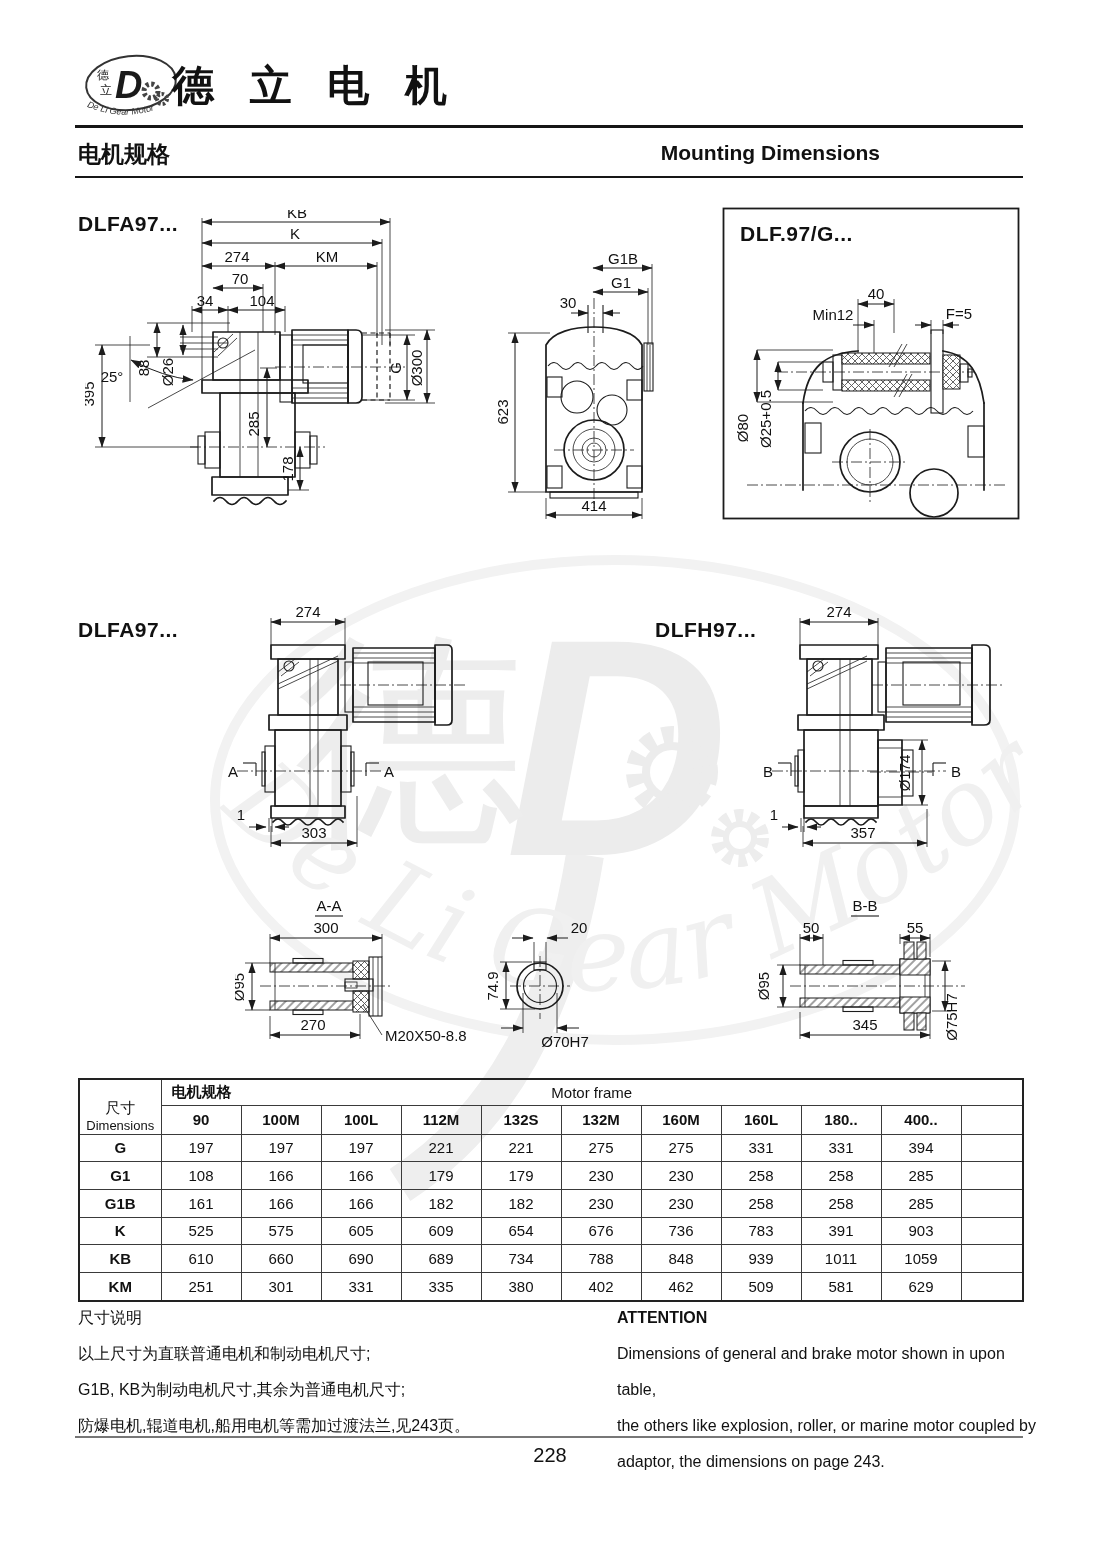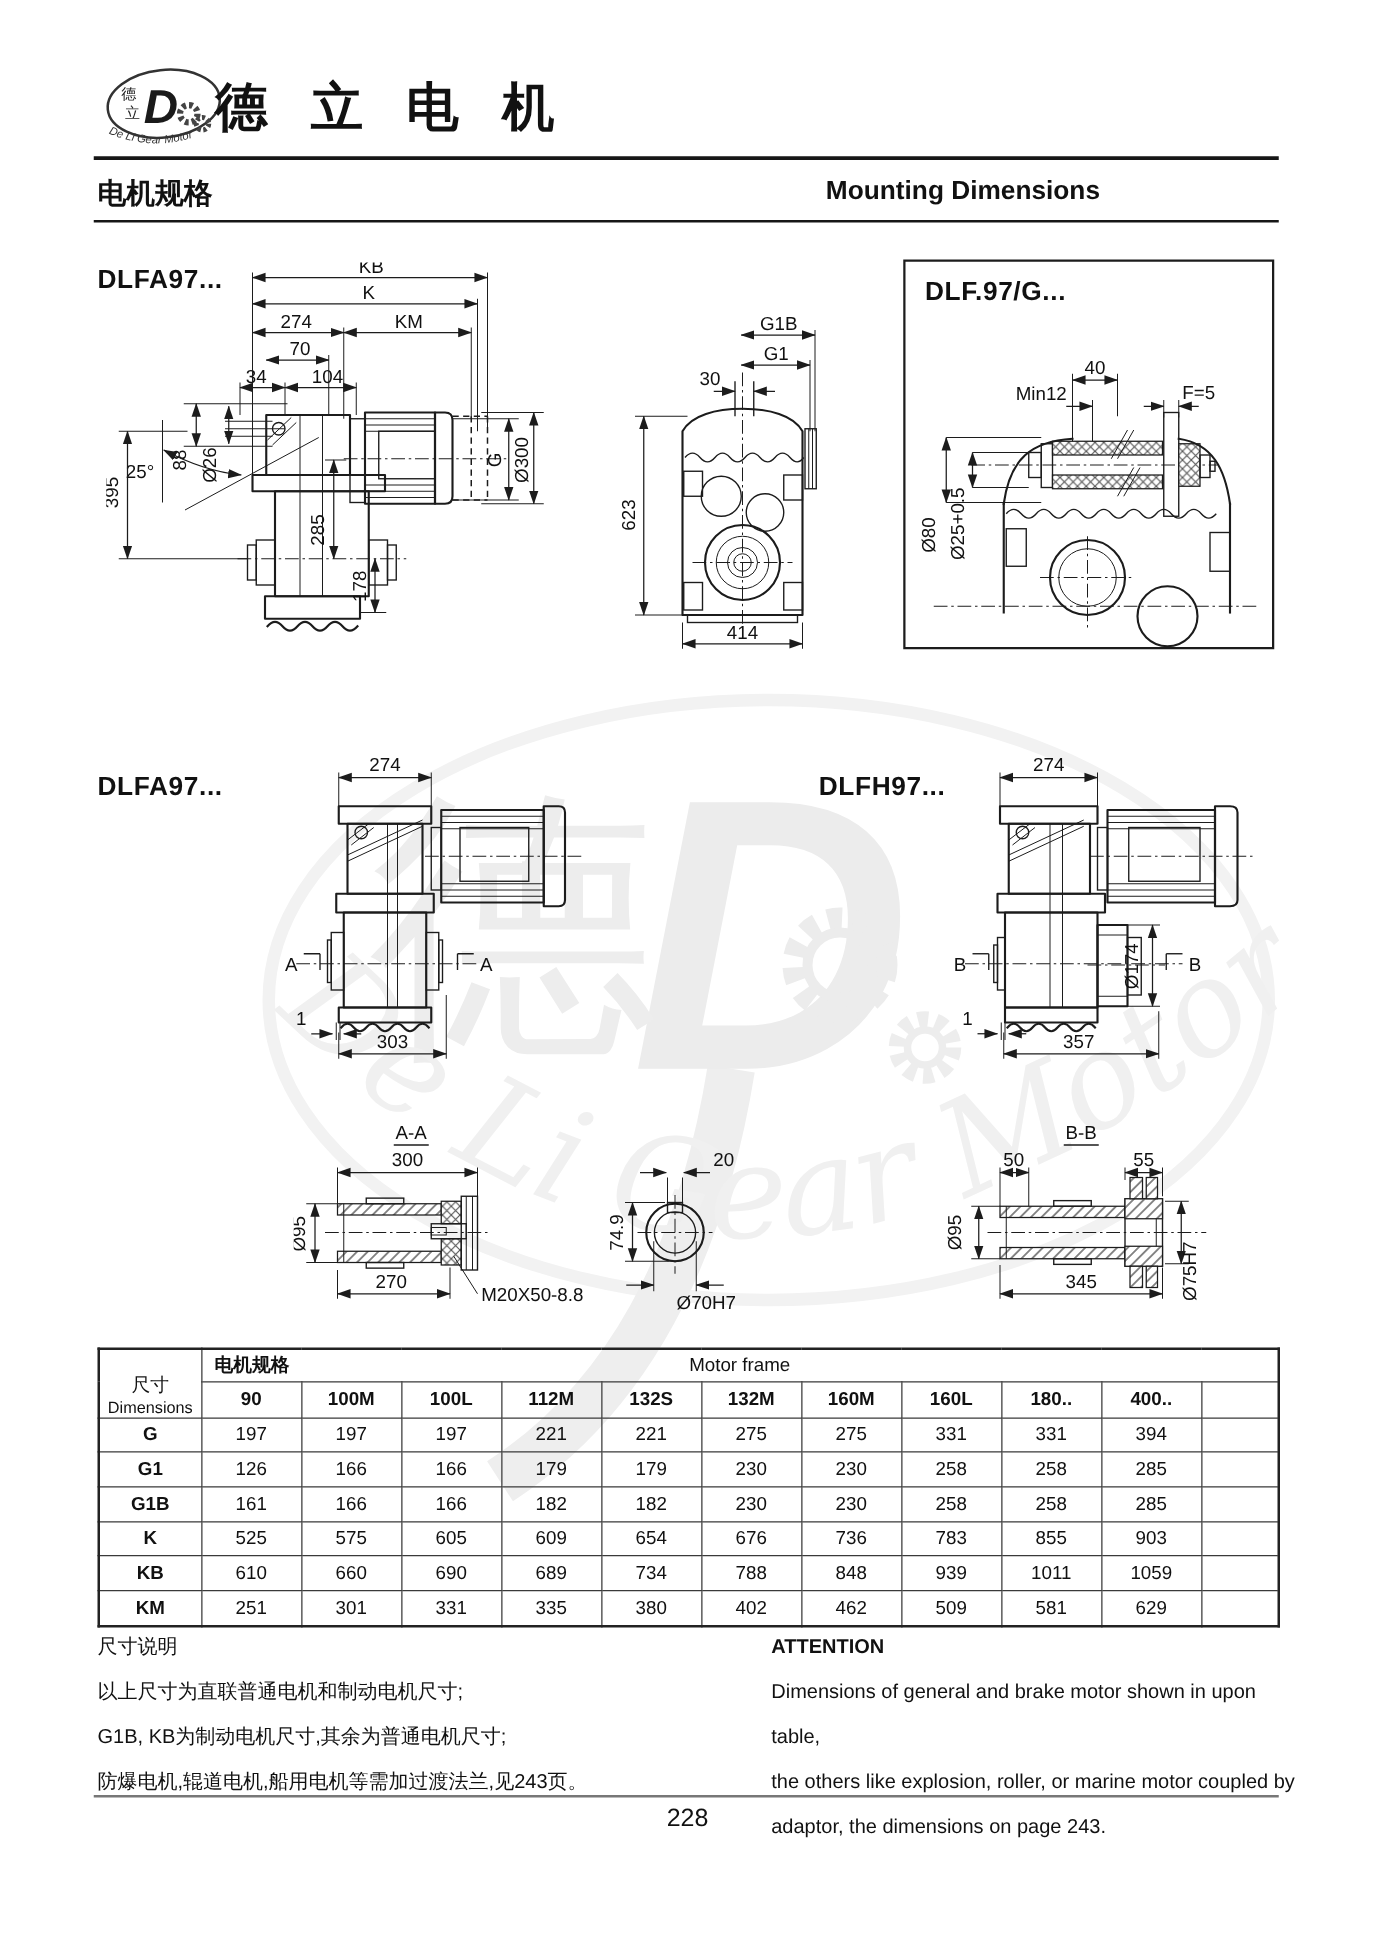--- a/index.html
+++ b/index.html
@@ -5,21 +5,21 @@
   html,body{margin:0;padding:0;background:#fff;}
   .page{position:relative;width:1100px;height:1555px;background:#fff;overflow:hidden;
         font-family:"Liberation Sans",sans-serif;color:#111;}
   .abs{position:absolute;}
   .wm{position:absolute;left:0;top:0;z-index:0;}
   .lay{z-index:1;}
   .rule{position:absolute;background:#161616;}
   .dwg-title{position:absolute;z-index:2;font-size:21px;font-weight:bold;letter-spacing:.5px;}
   .page-title-cn{position:absolute;font-size:23px;font-weight:bold;}
   .page-title-en{position:absolute;font-size:21px;font-weight:bold;text-align:right;}
-  .brand{position:absolute;font-family:Liberation Serif, serif;font-weight:bold;font-size:42px;letter-spacing:12px;text-align:right;}
+  .brand{position:absolute;font-family:Liberation Sans, sans-serif;font-weight:bold;font-size:42px;letter-spacing:12px;text-align:right;}
   
   svg text{font-family:"Liberation Sans",sans-serif;}
   .ol{fill:none;stroke:#1c1c1c;stroke-width:1.7;stroke-linejoin:round;stroke-linecap:square;}
   .o2{fill:none;stroke:#1c1c1c;stroke-width:1.1;}
   .o1{fill:none;stroke:#1c1c1c;stroke-width:.8;}
   .dim{fill:none;stroke:#1c1c1c;stroke-width:1;}
   .cl{fill:none;stroke:#1c1c1c;stroke-width:.8;stroke-dasharray:11 3 2 3;}
   .dsh{fill:none;stroke:#1c1c1c;stroke-width:1.2;stroke-dasharray:5 3.5;}
   .hat{fill:url(#hatch);stroke:#1c1c1c;stroke-width:1;}
   .xha{fill:url(#xh);stroke:#1c1c1c;stroke-width:1;}
@@ -595,21 +595,21 @@
       <td>221</td>
       <td>275</td>
       <td>275</td>
       <td>331</td>
       <td>331</td>
       <td>394</td>
       <td></td>
     </tr>
     <tr>
       <th class="rl">G1</th>
-      <td>126</td>
+      <td>108</td>
       <td>166</td>
       <td>166</td>
       <td>179</td>
       <td>179</td>
       <td>230</td>
       <td>230</td>
       <td>258</td>
       <td>258</td>
       <td>285</td>
       <td></td>
@@ -631,21 +631,21 @@
     <tr>
       <th class="rl">K</th>
       <td>525</td>
       <td>575</td>
       <td>605</td>
       <td>609</td>
       <td>654</td>
       <td>676</td>
       <td>736</td>
       <td>783</td>
-      <td>855</td>
+      <td>391</td>
       <td>903</td>
       <td></td>
     </tr>
     <tr>
       <th class="rl">KB</th>
       <td>610</td>
       <td>660</td>
       <td>690</td>
       <td>689</td>
       <td>734</td>

